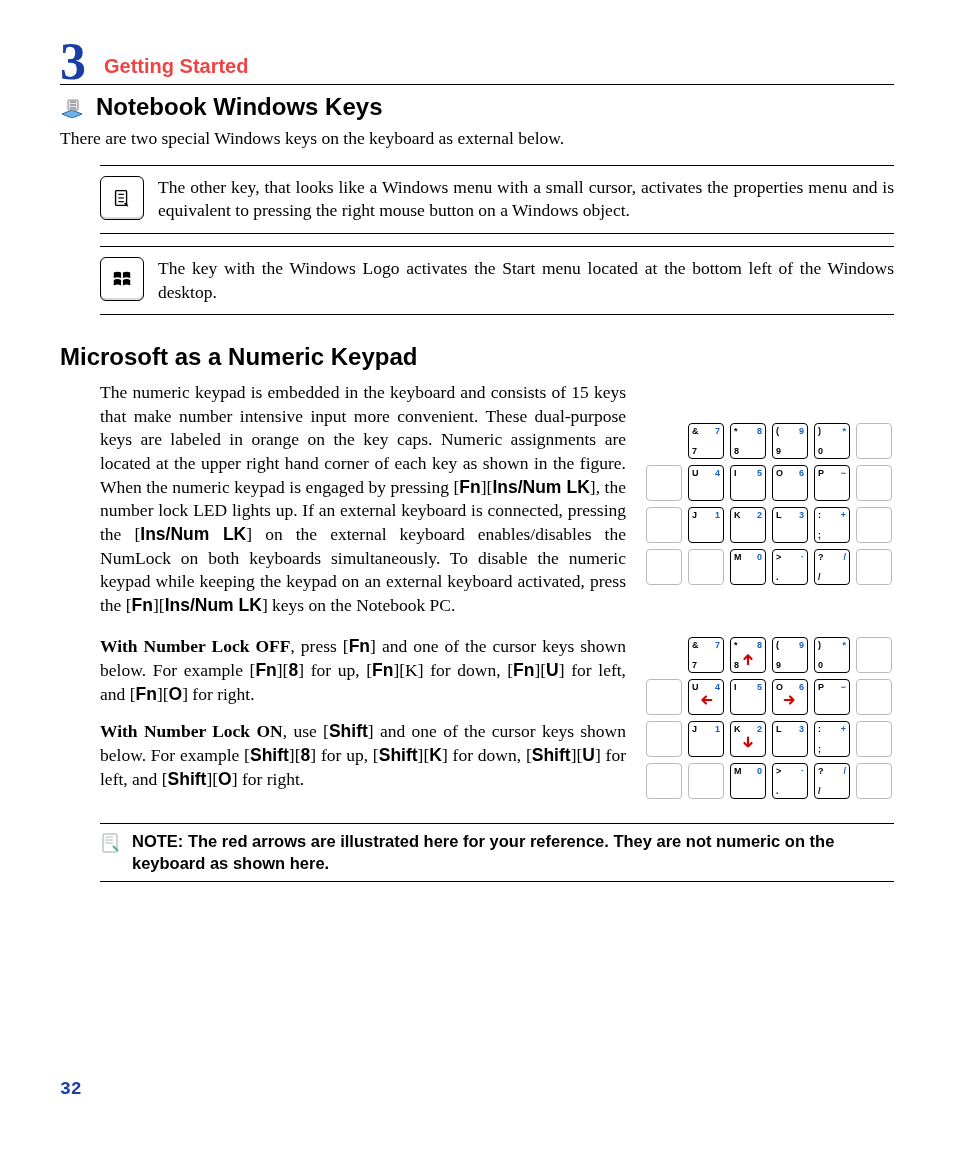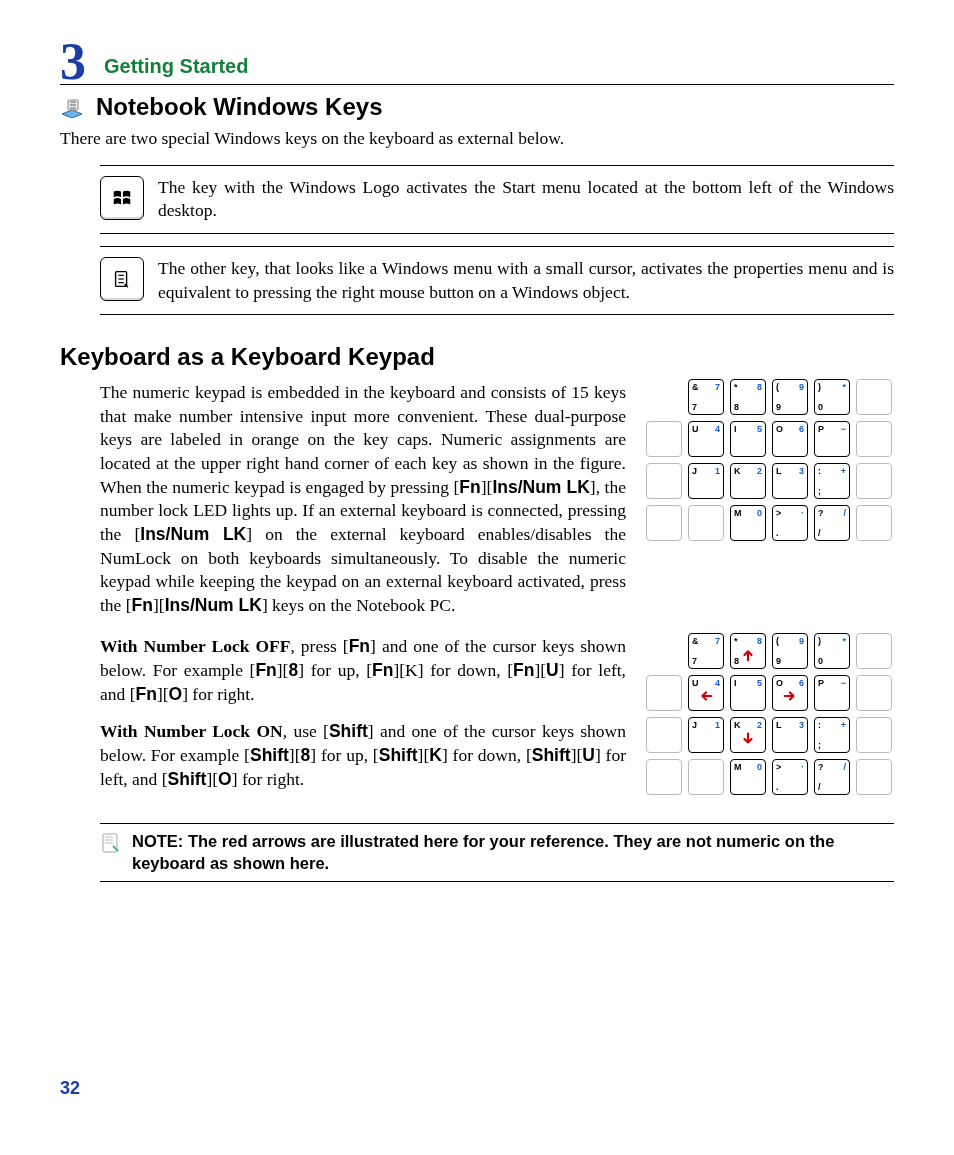--- a/index.html
+++ b/index.html
@@ -30,21 +30,21 @@
     color: #1a3ea8;
     line-height: 1;
     margin-right: 18px;
     position: relative;
     top: 6px;
   }
   .chaptitle {
     font-family: Arial, Helvetica, sans-serif;
     font-size: 20px;
     font-weight: bold;
-    color: #15803d;
+    color: #ef4444;
     padding-bottom: 4px;
   }
   h2.section {
     font-family: Arial, Helvetica, sans-serif;
     font-size: 24px;
     font-weight: bold;
     margin: 10px 0 6px 0;
   }
   h2.section.first {
     display: flex;
@@ -88,21 +88,21 @@
   .keycap svg { width: 22px; height: 22px; }
   .key-desc {
     font-size: 17.5px;
     line-height: 1.35;
     text-align: justify;
     flex: 1;
   }
   .twocol {
     display: flex;
     gap: 18px;
-    align-items: flex-start;
+    align-items: center;
   }
   .twocol .text { flex: 1; }
   .twocol .kbd { flex: 0 0 auto; }
   .sans-b { font-family: Arial, Helvetica, sans-serif; font-weight: bold; }
   .serif-b { font-weight: bold; }
   .note-box {
     border-top: 1.5px solid #000;
     border-bottom: 1.5px solid #000;
     padding: 6px 0;
     margin: 18px 0 0 0;
@@ -119,21 +119,21 @@
     font-family: Arial, Helvetica, sans-serif;
     font-weight: bold;
     font-size: 16.5px;
     line-height: 1.35;
     flex: 1;
   }
   .page-num {
     position: absolute;
     left: 60px;
     bottom: 56px;
-    font-family: Liberation Sans, sans-serif;
+    font-family: Liberation Mono, monospace;
     font-size: 18px;
     font-weight: bold;
     color: #1a3ea8;
   }
   
   .kbd-grid {
     display: flex;
     flex-direction: column;
     gap: 6px;
     padding: 2px;
@@ -180,47 +180,47 @@
     <span class="section-icon">
       <svg viewBox="0 0 26 22">
         <polygon points="2,18 12,14 22,18 12,22" fill="#6cb3e6" stroke="#2a6aa0"></polygon>
         <rect x="8" y="4" width="10" height="10" rx="1" fill="#e8e8e8" stroke="#888"></rect>
         <path d="M10 6h6M10 9h6M10 12h6" stroke="#444" stroke-width="0.8"></path>
       </svg>
     </span>
     <span>Notebook Windows Keys</span>
   </h2>
   <p class="body indent-block">There are two special Windows keys on the keyboard as external below.</p>
-
-  <div class="key-row">
-    <div class="keycap">
-      <svg viewBox="0 0 24 24">
-        <path d="M3 5 Q7 3 11 5 L11 11 Q7 9 3 11 Z" fill="#000"></path>
-        <path d="M13 5 Q17 3 21 5 L21 11 Q17 9 13 11 Z" fill="#000"></path>
-        <path d="M3 13 Q7 11 11 13 L11 19 Q7 17 3 19 Z" fill="#000"></path>
-        <path d="M13 13 Q17 11 21 13 L21 19 Q17 17 13 19 Z" fill="#000"></path>
-      </svg>
-    </div>
-    <div class="key-desc">The key with the Windows Logo activates the Start menu located at the bottom left of the Windows desktop.</div>
-  </div>
 
   <div class="key-row">
     <div class="keycap">
       <svg viewBox="0 0 24 24">
         <rect x="5" y="4" width="12" height="16" rx="1" fill="none" stroke="#000" stroke-width="1.5"></rect>
         <line x1="8" y1="8" x2="14" y2="8" stroke="#000" stroke-width="1.3"></line>
         <line x1="8" y1="12" x2="14" y2="12" stroke="#000" stroke-width="1.3"></line>
         <line x1="8" y1="16" x2="14" y2="16" stroke="#000" stroke-width="1.3"></line>
         <path d="M14 18 L19 22 L17 17 Z" fill="#000"></path>
       </svg>
     </div>
     <div class="key-desc">The other key, that looks like a Windows menu with a small cursor, activates the properties menu and is equivalent to pressing the right mouse button on a Windows object.</div>
   </div>
 
-  <h2 class="section indent-block" style="margin-top:28px">Keyboard as a Keyboard Keypad</h2>
+  <div class="key-row">
+    <div class="keycap">
+      <svg viewBox="0 0 24 24">
+        <path d="M3 5 Q7 3 11 5 L11 11 Q7 9 3 11 Z" fill="#000"></path>
+        <path d="M13 5 Q17 3 21 5 L21 11 Q17 9 13 11 Z" fill="#000"></path>
+        <path d="M3 13 Q7 11 11 13 L11 19 Q7 17 3 19 Z" fill="#000"></path>
+        <path d="M13 13 Q17 11 21 13 L21 19 Q17 17 13 19 Z" fill="#000"></path>
+      </svg>
+    </div>
+    <div class="key-desc">The key with the Windows Logo activates the Start menu located at the bottom left of the Windows desktop.</div>
+  </div>
+
+  <h2 class="section indent-block" style="margin-top:28px">Microsoft as a Numeric Keypad</h2>
   <div class="indent-block">
     <div class="twocol">
       <div class="text">
         <p class="body">
           <span>The numeric keypad is embedded in the keyboard and consists of 15 keys that make number intensive input more convenient. These dual-purpose keys are labeled in orange on the key caps. Numeric assignments are located at the upper right hand corner of each key as shown in the figure. When the numeric keypad is engaged by pressing [</span><span class="sans-b">Fn</span><span>][</span><span class="sans-b">Ins/Num LK</span><span>], the number lock LED lights up. If an external keyboard is connected, pressing the [</span><span class="sans-b">Ins/Num LK</span><span>] on the external keyboard enables/disables the NumLock on both keyboards simultaneously. To disable the numeric keypad while keeping the keypad on an external keyboard activated, press the  [</span><span class="sans-b">Fn</span><span>][</span><span class="sans-b">Ins/Num LK</span><span>] keys on the Notebook PC.</span>
         </p>
       </div>
       <div class="kbd" id="kbd1">
           <div class="kbd-grid">
             <div class="kbd-row">

